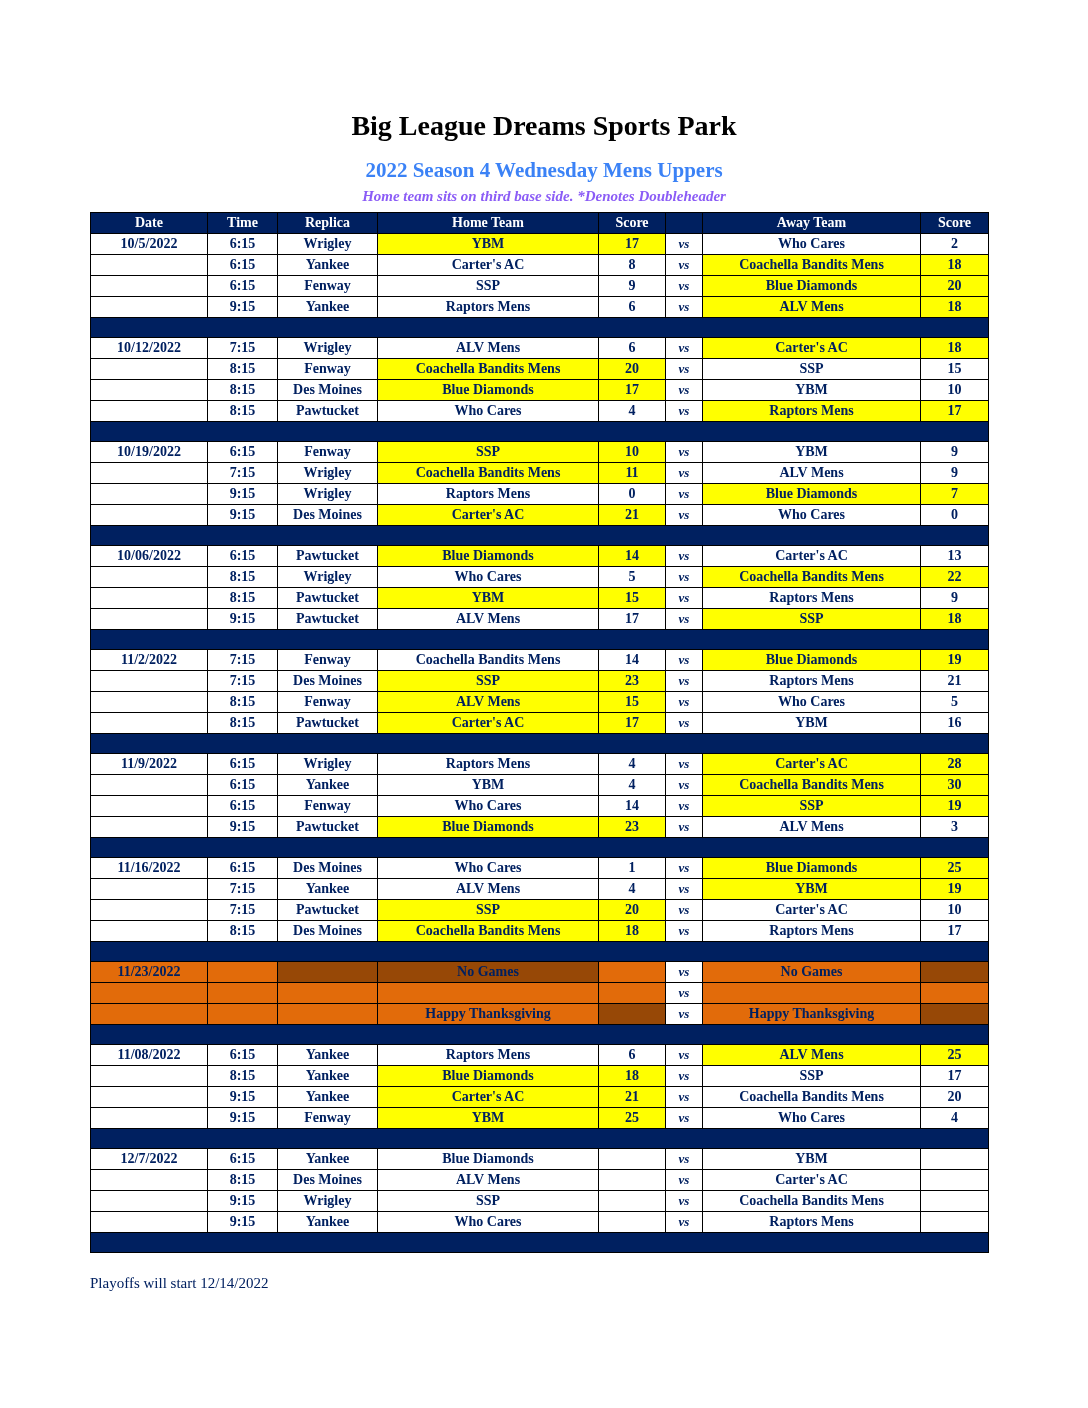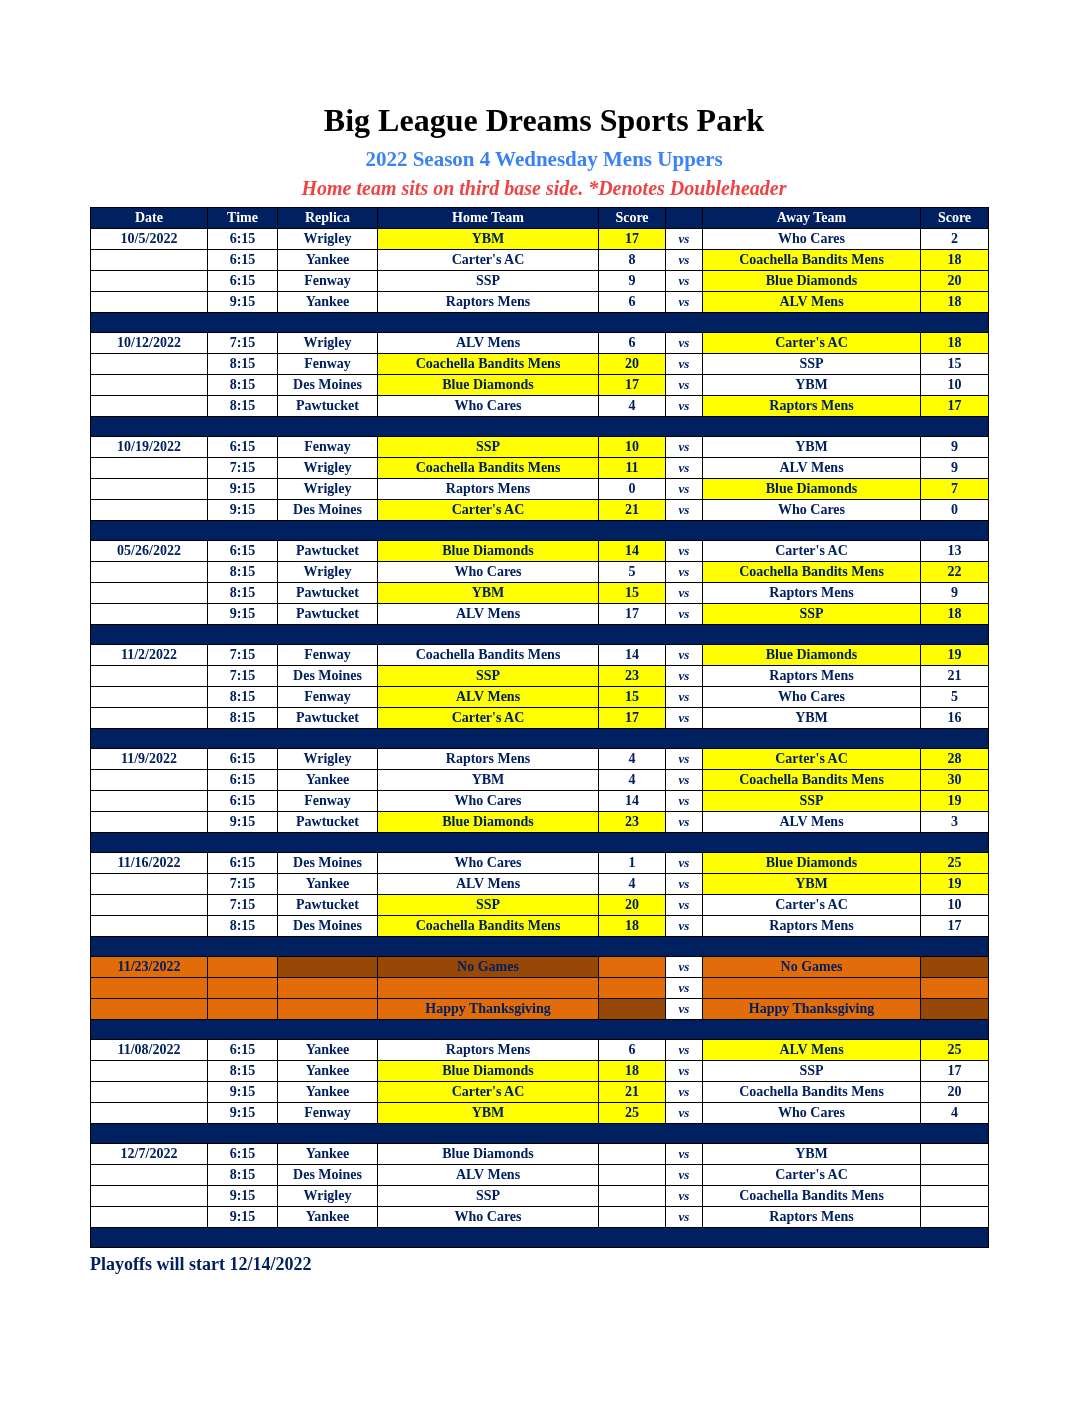--- a/index.html
+++ b/index.html
@@ -10,52 +10,52 @@
     --text:#002060;
   }
   *{ box-sizing:border-box; }
   html,body{ margin:0; padding:0; }
   body{
     width:1088px; height:1408px; background:#ffffff;
     font-family:"Liberation Serif", serif;
   }
   .page{ width:1088px; height:1408px; overflow:hidden; }
   .title{
-    margin:8px; padding-top:94px; text-align:center;
-    font-size:32px; font-weight:700; color:#000;
+    margin:16px; padding-top:94px; text-align:center;
+    font-size:28px; font-weight:700; color:#000;
   }
   .subtitle{
     margin:5px 0 0; text-align:center;
     font-size:21px; font-weight:700; color:#3b82f6;
   }
   .note{
     margin-top:5px; text-align:center;
-    font-size:20px; font-weight:700; font-style:italic; color:#ef4444;
+    font-size:15px; font-weight:700; font-style:italic; color:#8b5cf6;
   }
   table.sched{
     border-collapse:collapse; table-layout:fixed;
     width:898px; margin:7px 0 0 90px;
   }
   .sched th, .sched td{
     border:1px solid #000;
     height:20px; line-height:20px; padding:0 2px;
     text-align:center; vertical-align:middle;
     font-weight:700; font-size:14px;
     white-space:nowrap; overflow:hidden;
   }
   .sched th{ background:var(--navy); color:#ffffff; }
   .sched td{ color:var(--text); }
   td.vs{ font-style:italic; font-size:13px;font-family:Liberation Serif, serif; }
   td.hl{ background:var(--yellow); }
   tr.sep td{ background:var(--navy); border-color:#000; }
   td.bg-o{ background:var(--orange); }
   td.bg-b{ background:var(--brown); }
   .footer{
-    margin:6px 0 0 90px;
-    font-size:18px; font-weight:700; color:var(--text);
+    margin:22px 0 0 90px;
+    font-size:15px; font-weight:400; color:var(--text);
   }
 </style>
 </head>
 <body>
 
 <div class="page">
   <h1 class="title">Big League Dreams Sports Park</h1>
   <h2 class="subtitle">2022 Season 4 Wednesday Mens Uppers</h2>
   <div class="note">Home team sits on third base side.  *Denotes Doubleheader</div>
 
@@ -206,21 +206,21 @@
           <td class="hl">Carter's AC</td>
           <td class="hl">21</td>
           <td class="vs">vs</td>
           <td>Who Cares</td>
           <td>0</td>
         </tr>
         <tr class="sep">
           <td colspan="8"></td>
         </tr>
         <tr>
-          <td>05/26/2022</td>
+          <td>10/06/2022</td>
           <td>6:15</td>
           <td>Pawtucket</td>
           <td class="hl">Blue Diamonds</td>
           <td class="hl">14</td>
           <td class="vs">vs</td>
           <td>Carter's AC</td>
           <td>13</td>
         </tr>
         <tr>
           <td></td>

